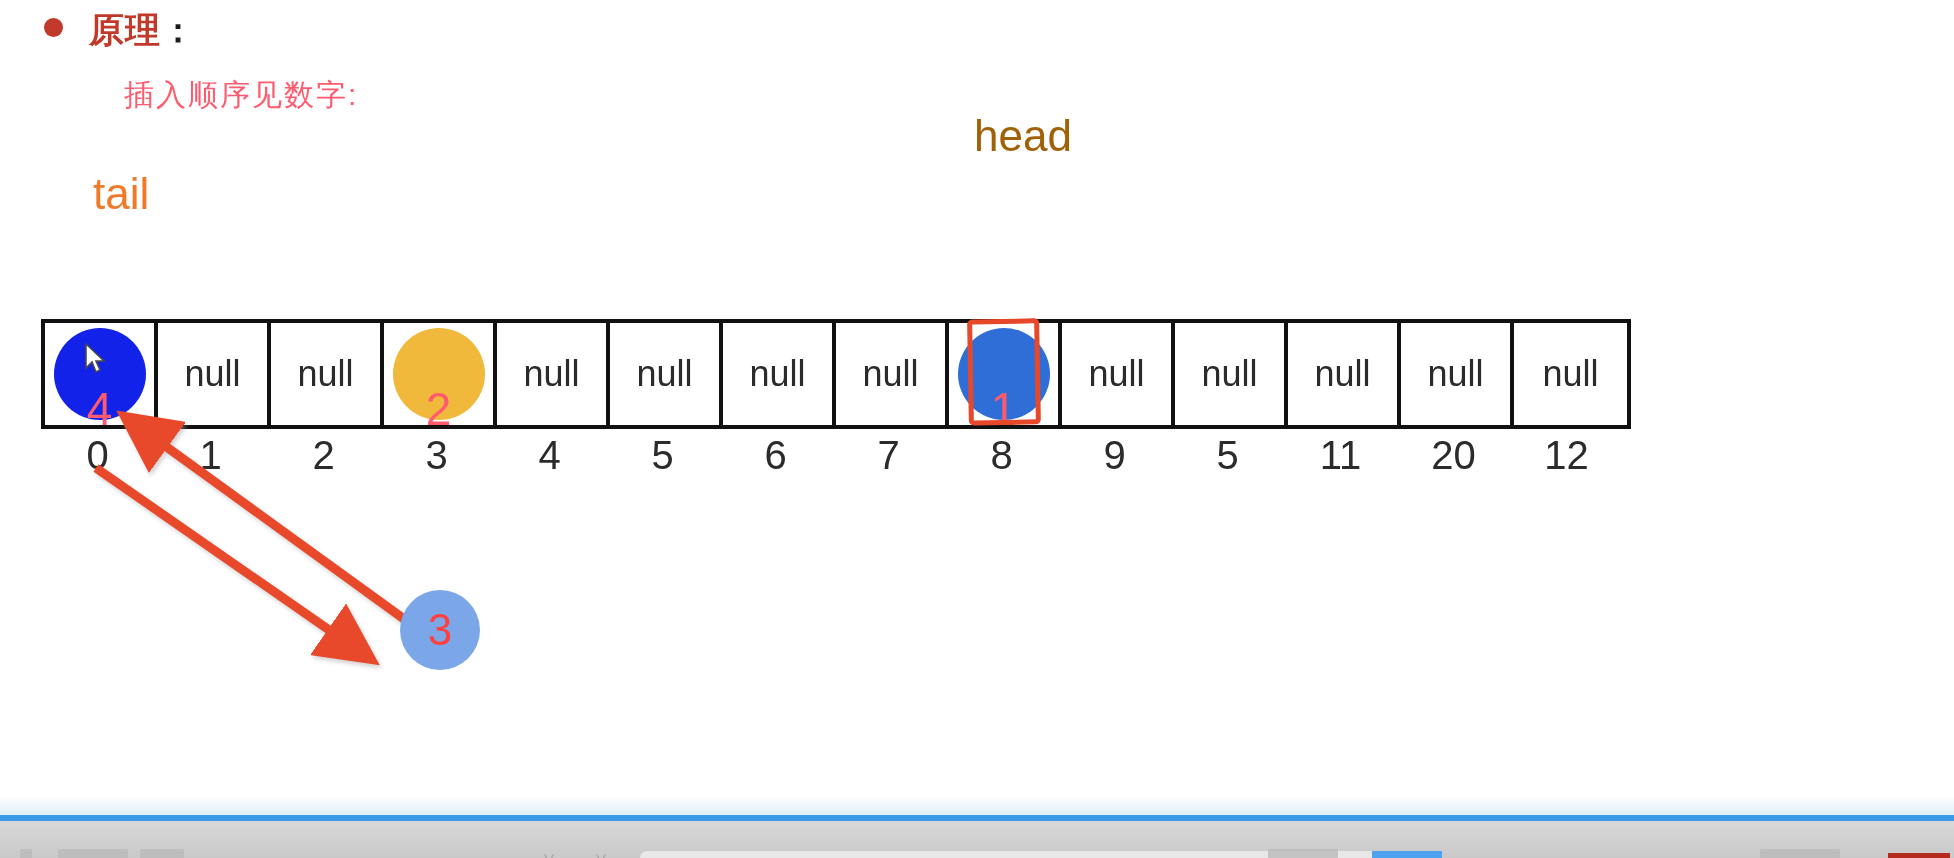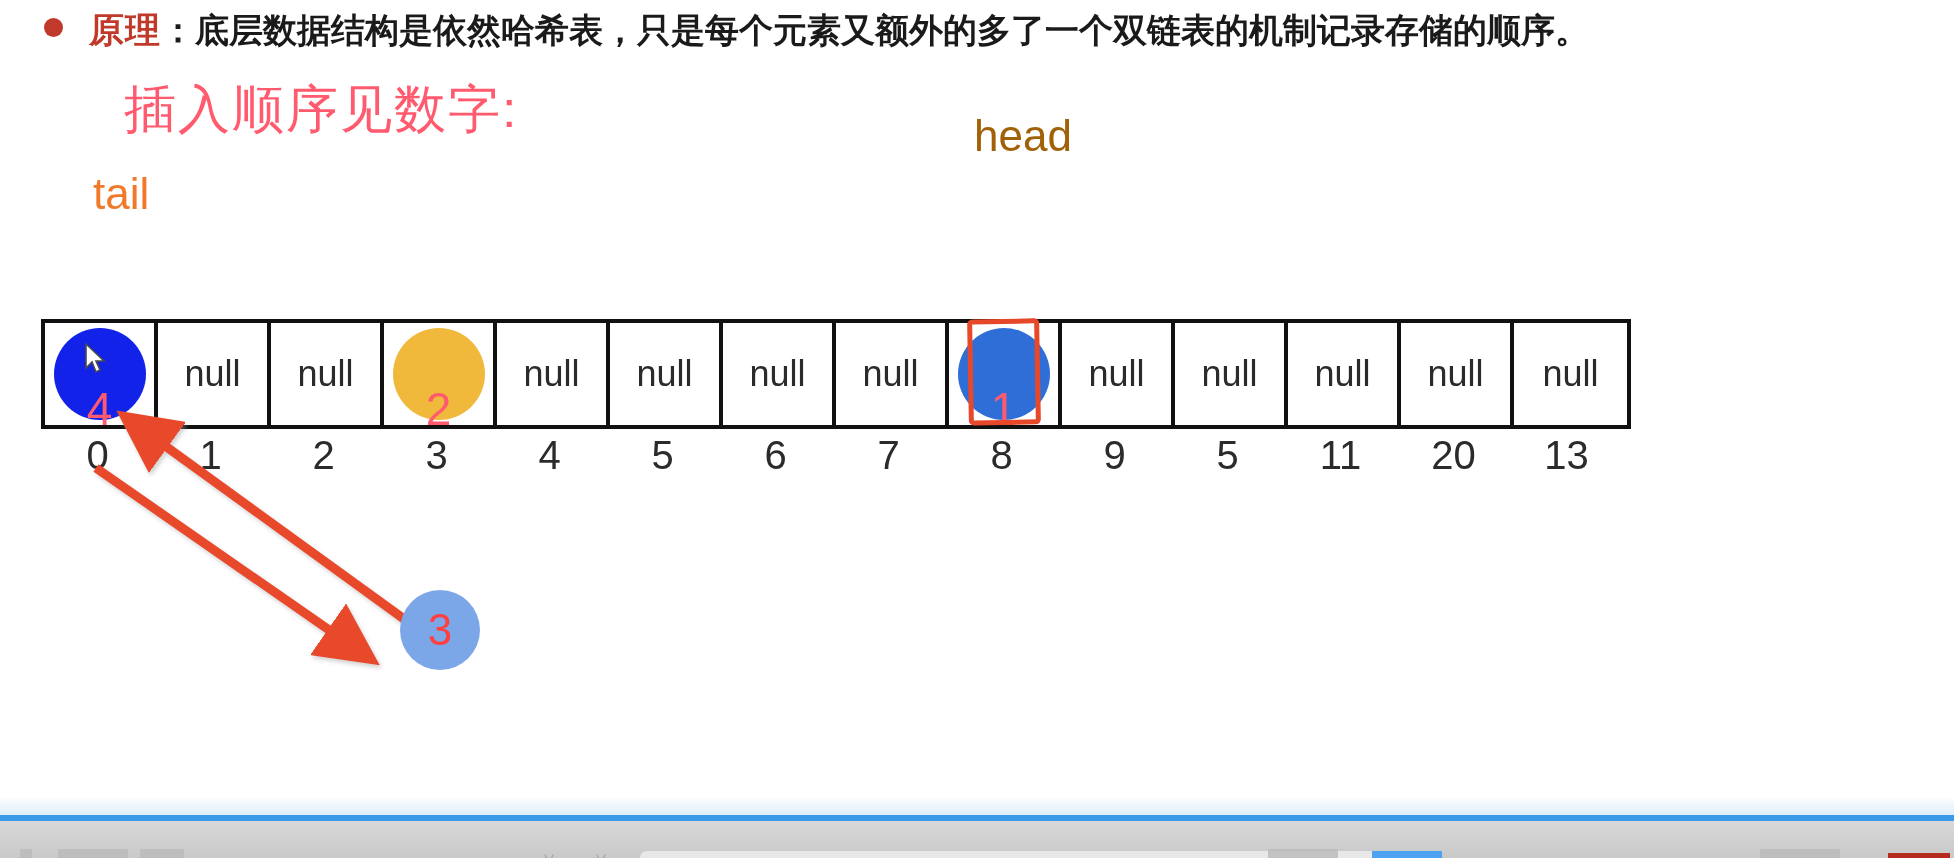--- a/index.html
+++ b/index.html
@@ -55,21 +55,21 @@
     font-size: 34px;
     letter-spacing: 0px;
   }
 
   
   .subtitle {
     position: absolute;
     left: 124px;
     top: 74px;
     color: #ff5a6e;
-    font-size: 52px;
+    font-size: 30px;
     letter-spacing: 2px;
     white-space: nowrap;
     text-align: right;
   }
 
   
   .ptr-label {
     position: absolute;
     font-size: 44px;
     white-space: nowrap;
@@ -273,21 +273,20 @@
 </style>
 </head>
 <body>
 
 <div id="stage">
 
   <div class="bullet-row">
     <span class="bullet-dot"></span>
     <span class="headline-key">原理</span>
     <span class="headline-rest">：</span>
-    <span class="headline-rest">底层数据结构是依然哈希表，只是每个元素又额外的多了一个双链表的机制记录存储的顺序。</span>
   </div>
 
   <div class="subtitle">插入顺序见数字:</div>
 
   <div class="ptr-label head">head</div>
   <div class="ptr-label tail">tail</div>
 
   <div id="table">
       <div class="cell">
         <div class="node blue">
@@ -347,21 +346,21 @@
       <div class="idx">3</div>
       <div class="idx">4</div>
       <div class="idx">5</div>
       <div class="idx">6</div>
       <div class="idx">7</div>
       <div class="idx">8</div>
       <div class="idx">9</div>
       <div class="idx">5</div>
       <div class="idx">11</div>
       <div class="idx">20</div>
-      <div class="idx">13</div>
+      <div class="idx">12</div>
     </div>
 
   <div id="node3">
     <span class="nlabel">3</span>
   </div>
 
   <svg id="arrows" viewBox="0 0 1954 858">
     <defs>
       <marker id="ah-red" markerWidth="7" markerHeight="7" refX="5.4" refY="3.5" orient="auto">
         <path d="M0,0 L7,3.5 L0,7 z" fill="#e8482a"></path>

